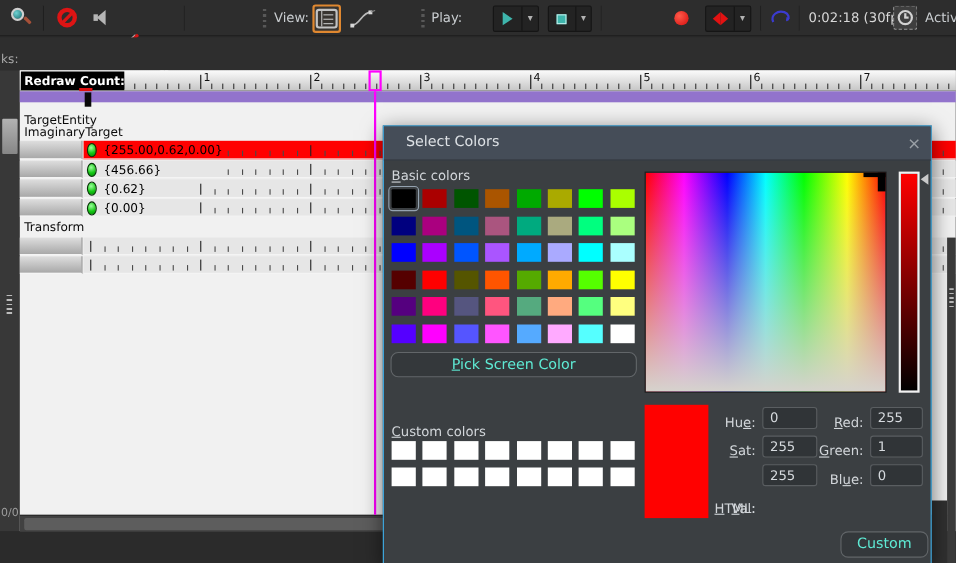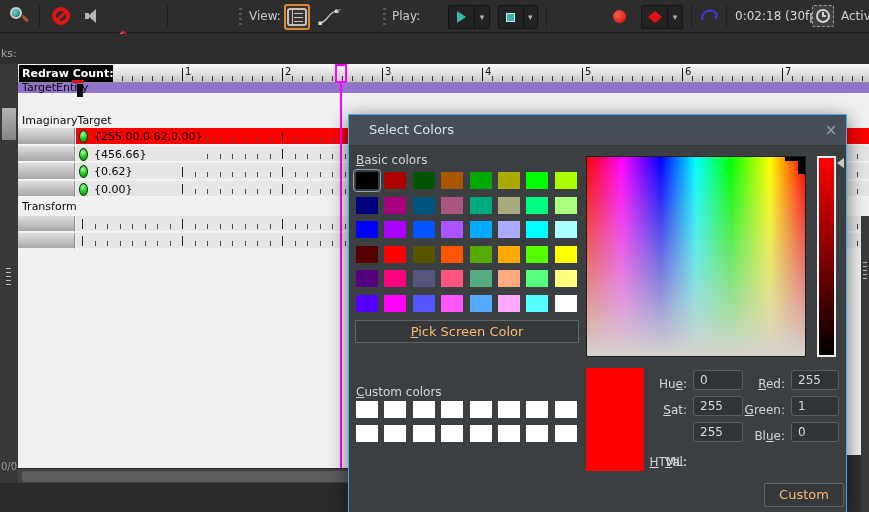--- a/index.html
+++ b/index.html
@@ -140,22 +140,22 @@
   #dlg-close { position:absolute; right:6px; top:5px; width:18px; height:20px; text-align:center;
                font-size:15px; color:#9aa0a6; line-height:20px; }
   .dlabel { position:absolute; font-size:12px; color:#d2d6da; }
   u { text-decoration:underline; }
   #basic-grid, #custom-grid { position:absolute; display:grid;
         grid-template-columns:repeat(8,22px); }
   #basic-grid { left:7px; top:57px; gap:7.6px 6.4px; }
   #custom-grid { left:7px; top:286px; gap:7px 6.4px; }
   .swatch { width:22px; height:17px; }
   .swatch.sel { outline:1px solid #94a2b0; outline-offset:2px; border-radius:1px; }
-  .dbtn { position:absolute; background:#34383b; border:1px solid #626669; border-radius:1px;
-          color:#fdba74; font-size:13px; text-align:center; font-family:"DejaVu Sans", sans-serif; }
+  .dbtn { position:absolute; background:#34383b; border:1px solid #626669; border-radius:7px;
+          color:#5eead4; font-size:13px; text-align:center; font-family:"DejaVu Sans", sans-serif; }
   #pick-btn { left:6px; top:205px; width:224px; height:23px; line-height:21px; }
   #add-btn  { left:6px; top:337px; width:224px; height:23px; line-height:21px; }
   #gradient { position:absolute; left:237px; top:41px; width:220px; height:201px;
         border:1px solid #1d1d1d;
         background:linear-gradient(to bottom, rgba(214,211,205,0), rgba(214,211,205,1)),
                    linear-gradient(to right, #ff0004, #ff00ff 16%, #0000ff 34%, #00ffff 50%,
                                    #00ff00 66%, #ffff00 84%, #ff0000); }
   #gradient .chx { position:absolute; right:0; top:0; width:20px; height:4px; background:#000; }
   #gradient .chy { position:absolute; right:0; top:0; width:7px; height:17px; background:#000; }
   #valuebar { position:absolute; left:468px; top:41px; width:19px; height:201px;
@@ -365,21 +365,21 @@
         <div class="rtick" style="left: 824px;"></div>
         <div class="rtick" style="left: 834px;"></div>
         <div class="rtick" style="left: 844px;"></div>
       </div>
     <div id="redraw-badge">Redraw Count: 207</div>
     <div id="red-tick"></div>
     <div id="cursor-marker"></div>
     <div id="purplebar"></div>
     <div id="kf-marker"></div>
     <div id="rows">
-        <div class="trow" style="top: 15px; height: 17px; padding-left: 37px;">
+        <div class="trow" style="top: 37px; height: 17px; padding-left: 37px;">
           <span class="rowlabel">TargetEntity</span>
         </div>
         <div class="trow" style="top: 48px; height: 16px;">
           <span class="rowlabel">ImaginaryTarget</span>
         </div>
         <div class="trow" style="top: 64px; height: 18px;">
           <div class="rowbtn"></div>
           <div class="rowtrack red">
             <div class="tick" style="left: 131px;"></div>
             <div class="tick" style="left: 143.5px;"></div>

